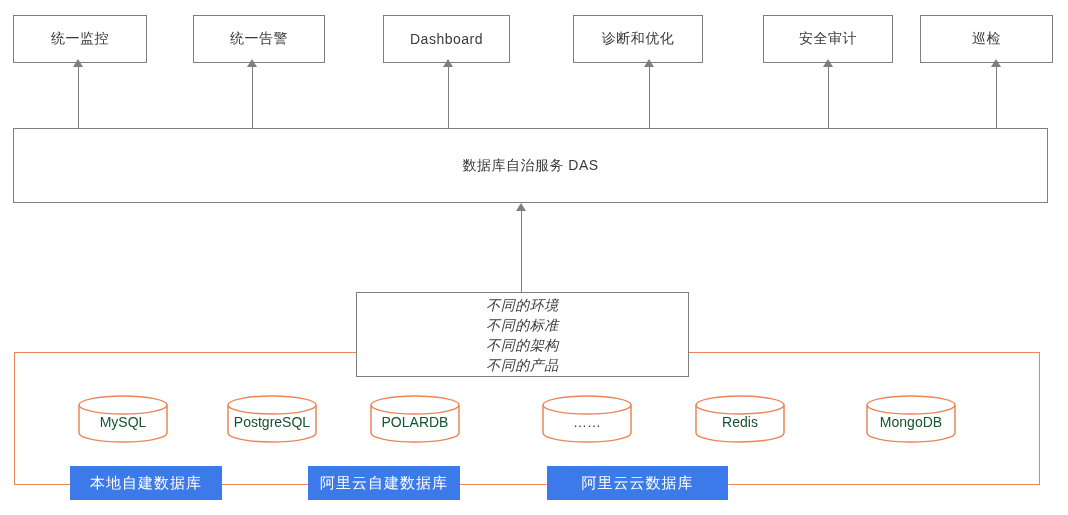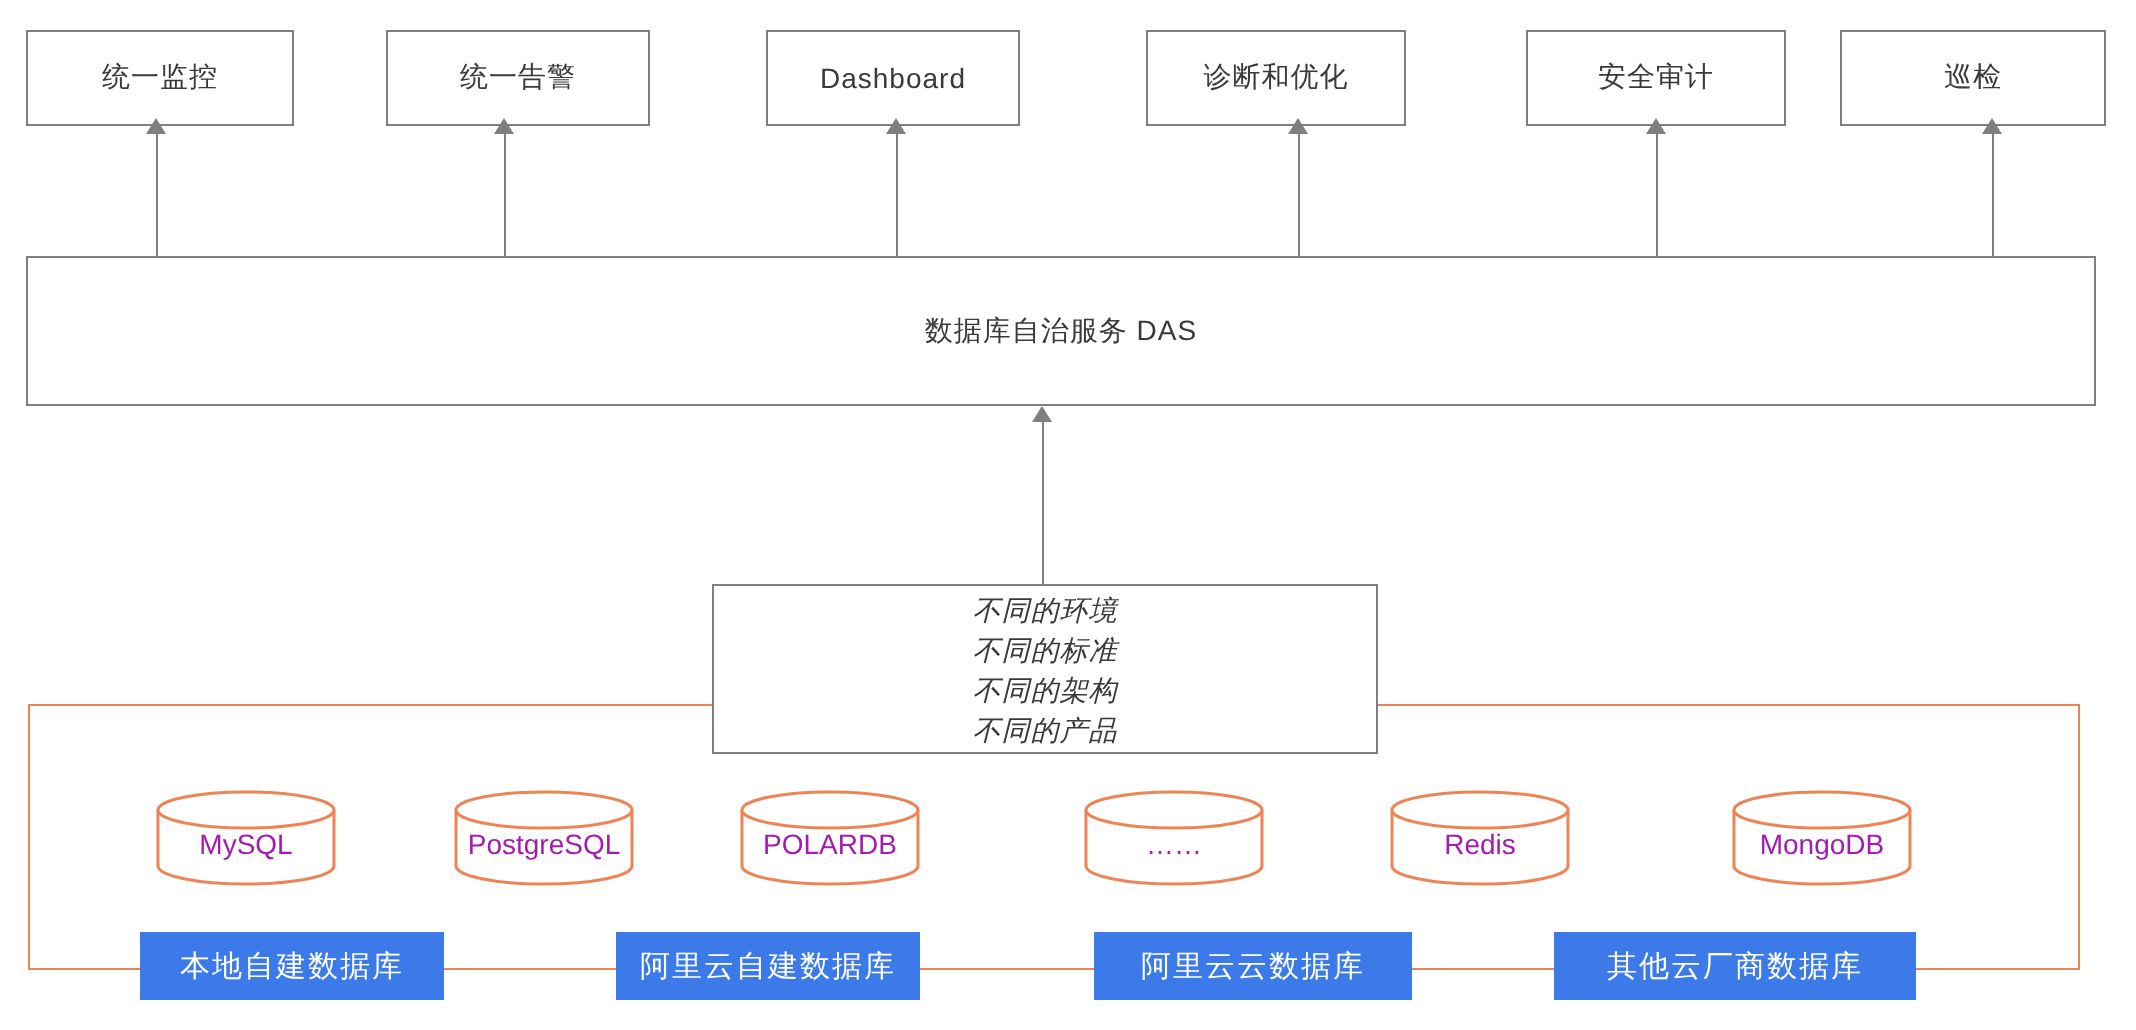--- a/index.html
+++ b/index.html
@@ -52,21 +52,21 @@
   .group{
     position:absolute;left:14px;top:352px;width:1026px;height:133px;
     border:1.5px solid var(--orange);
     background:#ffffff;z-index:0;
   }
   
   .cyl{position:absolute;top:395px;width:90px;height:48px;z-index:3;}
   .cyl svg{position:absolute;left:0;top:0;}
   .cyl .cyl-label{
     position:absolute;left:0;right:0;top:19px;
-    text-align:center;font-size:14px;color:#a21caf;
+    text-align:center;font-size:14px;color:#14532d;
   }
   
   .cat{
     position:absolute;top:466px;height:34px;z-index:5;
     background:var(--blue);
     color:#ffffff;font-size:15px;letter-spacing:1px;
     display:flex;align-items:center;justify-content:center;
   }
 </style>
 </head>
@@ -178,20 +178,17 @@
     </svg>
     <span class="cyl-label">MongoDB</span>
   </div>
 
   <div class="cat" style="left:70px;width:152px">
     <span>本地自建数据库</span>
   </div>
   <div class="cat" style="left:308px;width:152px">
     <span>阿里云自建数据库</span>
   </div>
-  <div class="cat" style="left:547px;width:159px">
+  <div class="cat" style="left:547px;width:181px">
     <span>阿里云云数据库</span>
-  </div>
-  <div class="cat" style="left:777px;width:181px">
-    <span>其他云厂商数据库</span>
   </div>
 
 </div>
 
 </body></html>

